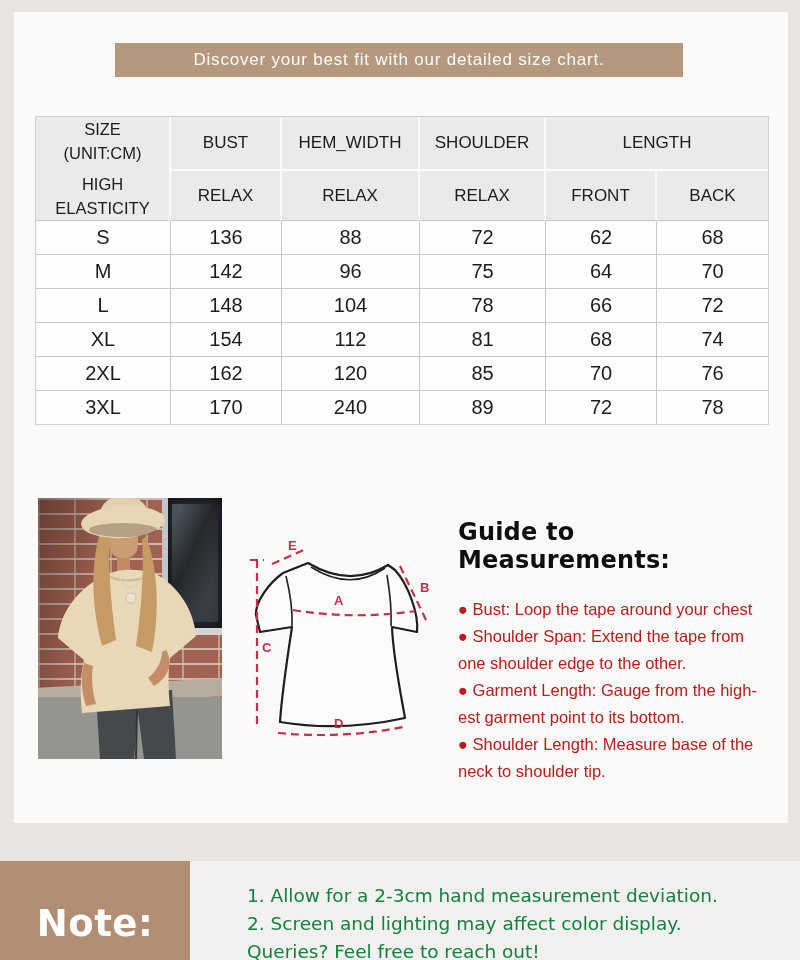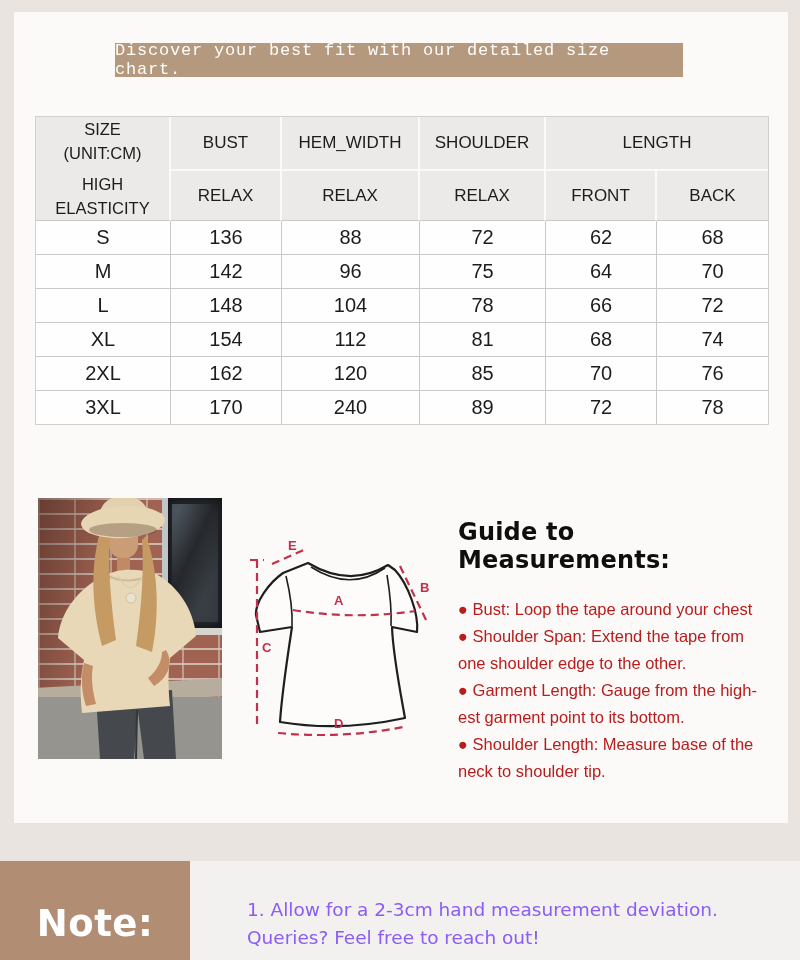--- a/index.html
+++ b/index.html
@@ -4,21 +4,21 @@
 <style>
   html,body{margin:0;padding:0;}
   body{width:800px;height:960px;background:#e9e4e0;}
   .canvas{position:relative;width:800px;height:960px;background:#e9e4e0;overflow:hidden;
           font-family:"Liberation Sans","DejaVu Sans",sans-serif;color:#1c1c1c;}
   .card{position:absolute;left:14px;top:12px;width:774px;height:811px;background:#fbfaf8;}
 
   
   .banner{position:absolute;left:101px;top:31px;width:568px;height:34px;background:#b4997f;
           display:flex;align-items:center;justify-content:center;}
-  .banner span{color:#fdfdfb;font-family:Liberation Mono, monospace;font-size:17px;letter-spacing:.8px;}
+  .banner span{color:#fdfdfb;font-family:Liberation Sans, sans-serif;font-size:17px;letter-spacing:.8px;}
 
   
   table.size-table{position:absolute;left:21px;top:104px;width:732px;border-collapse:separate;
           border-spacing:0;table-layout:fixed;border:1px solid #d2d0ce;}
   table.size-table th{background:#eceae8;font-weight:400;font-size:17px;text-align:center;
           vertical-align:middle;padding:0;border-right:2px solid #fbfaf8;border-bottom:2px solid #fbfaf8;}
   table.size-table th:last-child{border-right:none;}
   table.size-table .th-row1 th{height:50px;}
   table.size-table .th-row2 th{height:47px;border-bottom:1px solid #cbc9c7;}
   table.size-table th.corner{height:99px;border-bottom:1px solid #cbc9c7;}
@@ -55,21 +55,21 @@
   .guide-title{font-family:"DejaVu Sans",sans-serif;font-size:24px;font-weight:bold;color:#0e0e0e;
     margin:16px 0 22px 0;letter-spacing:.2px;}
   .guide-line{font-size:16.5px;line-height:27px;color:#b91c1c;}
 
   
   .note{position:absolute;left:0;top:861px;width:800px;height:125px;display:flex;}
   .note-label{width:190px;background:#b18e73;display:flex;align-items:center;justify-content:center;}
   .note-label span{color:#ffffff;font-family:"DejaVu Sans",sans-serif;font-size:37px;font-weight:bold;letter-spacing:.5px;}
   .note-body{flex:1;background:#f2f1ef;display:flex;flex-direction:column;justify-content:center;
     padding-left:57px;}
-  .note-line{font-family:"DejaVu Sans",sans-serif;font-size:18.5px;line-height:28px;color:#8b5cf6;}
+  .note-line{font-family:"DejaVu Sans",sans-serif;font-size:18.5px;line-height:28px;color:#15803d;}
 </style>
 </head>
 <body>
 
 <div class="canvas">
   <div class="card">
 
     <div class="banner">
       <span>Discover your best fit with our detailed size chart.</span>
     </div>
@@ -218,16 +218,17 @@
       <div class="guide-line">neck to shoulder tip.</div>
     </div>
   </div>
 
   <div class="note">
     <div class="note-label">
       <span>Note:</span>
     </div>
     <div class="note-body">
       <div class="note-line">1. Allow for a 2-3cm hand measurement deviation.</div>
+      <div class="note-line">2. Screen and lighting may affect color display.</div>
       <div class="note-line">Queries? Feel free to reach out!</div>
     </div>
   </div>
 </div>
 
 </body></html>

